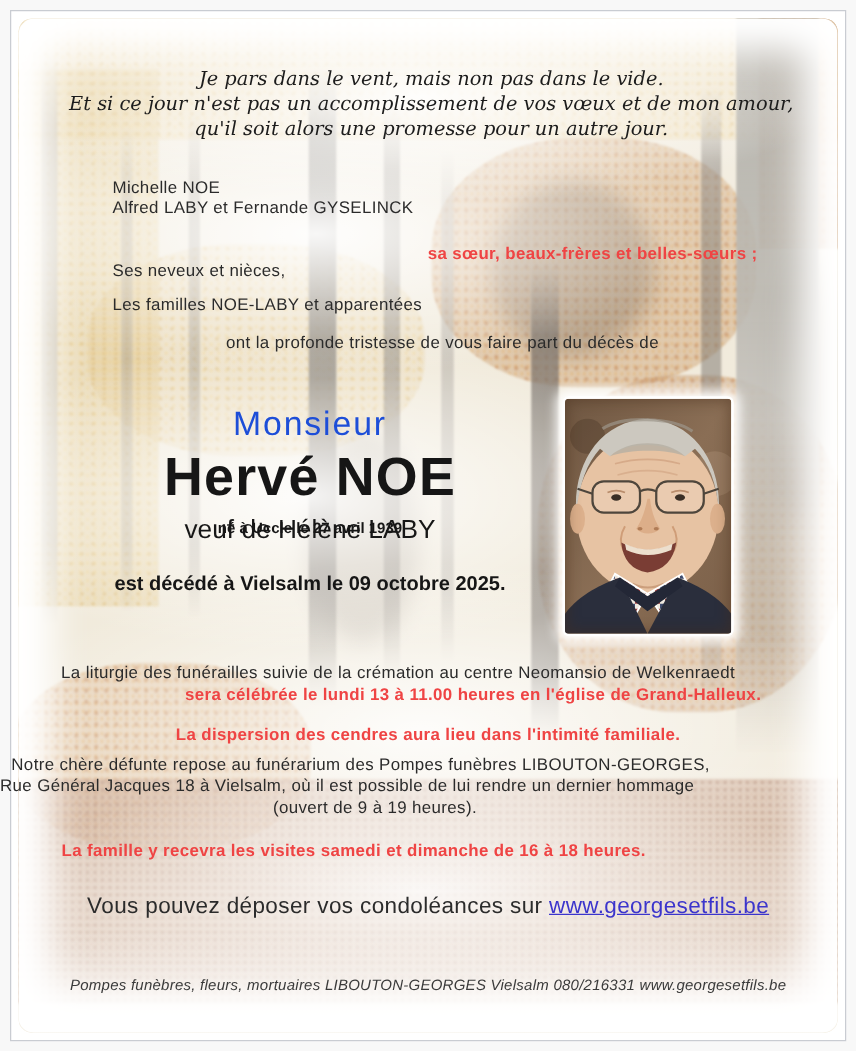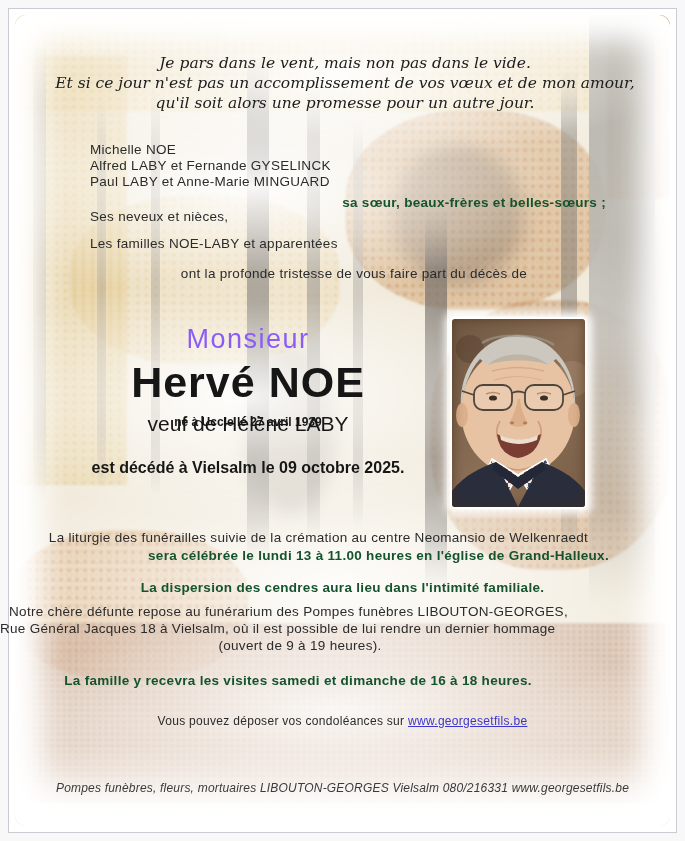--- a/index.html
+++ b/index.html
@@ -22,21 +22,21 @@
       radial-gradient(rgba(142,86,56,.55) 1.2px, rgba(0,0,0,0) 1.8px),
       radial-gradient(rgba(196,148,112,.5) 1px, rgba(0,0,0,0) 1.5px);
     background-size:6px 6px,4px 5px;}
   .trunk{filter:blur(.7px);}
   .darkpatch{filter:blur(9px);background:rgba(62,46,32,.35);border-radius:50%;}
   .feather{inset:0;box-shadow:inset 0 0 30px 28px #ffffff;border-radius:12px;
            background:linear-gradient(to bottom, rgba(255,255,255,0) 90%, rgba(255,255,255,.85) 99%);}
   
   .content{position:absolute;inset:0;}
   .line{position:absolute;white-space:nowrap;color:#2b2b2b;font-size:13.5px;letter-spacing:.3px;}
-  .b{font-weight:700;color:#14532d;}
+  .b{font-weight:700;color:#ef4444;}
   .center{text-align:center;}
   .epi{position:absolute;left:0px;top:53px;width:690px;text-align:center;
        font-family:"DejaVu Serif",serif;font-style:italic;font-size:15.5px;color:#1c1c1c;line-height:20px;}
   .title-col{position:absolute;left:0;width:496px;text-align:center;color:#161616;}
   
   .photo{position:absolute;left:452px;top:319px;width:133px;height:188px;
          box-shadow:0 0 0 2px #fff,0 0 9px 7px rgba(255,255,255,.95);border-radius:3px;overflow:hidden;}
   .photo svg{display:block;}
   .photo-vignette{position:absolute;inset:0;box-shadow:inset 0 0 10px 2px rgba(70,45,25,.45);border-radius:3px;}
   a.cond-link{color:#3c35cc;text-decoration:underline;cursor:pointer;}
@@ -87,27 +87,26 @@
   <div class="content">
 
     <div class="epi">
       <div>Je pars dans le vent, mais non pas dans le vide.</div>
       <div>Et si ce jour n'est pas un accomplissement de vos vœux et de mon amour,</div>
       <div>qu'il soit alors une promesse pour un autre jour.</div>
     </div>
 
     <div class="line" style="left:90px;top:142px;">Michelle NOE</div>
     <div class="line" style="left:90px;top:158px;">Alfred LABY et Fernande GYSELINCK</div>
-    <div class="line" style="left:90px;top:174px;">Paul LABY et Anne-Marie MINGUARD</div>
     <div class="line b" style="left:0;top:195px;width:606px;text-align:right;">sa sœur, beaux-frères et belles-sœurs ;</div>
     <div class="line" style="left:90px;top:209px;">Ses neveux et nièces,</div>
     <div class="line" style="left:90px;top:236px;">Les familles NOE-LABY et apparentées</div>
     <div class="line center" style="left:24px;top:266px;width:660px;">ont la profonde tristesse de vous faire part du décès de</div>
 
-    <div class="title-col" style="top:324px;font-size:27px;letter-spacing:1.5px;color:#8b5cf6;">Monsieur</div>
+    <div class="title-col" style="top:324px;font-size:27px;letter-spacing:1.5px;color:#1d4ed8;">Monsieur</div>
     <div class="title-col" style="top:358px;font-size:43px;font-weight:700;letter-spacing:1px;">Hervé NOE</div>
     <div class="title-col" style="top:412px;font-size:21px;font-weight:400;">veuf de Hélène LABY</div>
     <div class="title-col" style="top:415px;font-size:12px;font-weight:700;">né à Uccle le 27 avril 1939</div>
     <div class="title-col" style="top:459px;font-size:16px;font-weight:700;">est décédé à Vielsalm le 09 octobre 2025.</div>
 
     <div class="photo">
       <svg width="133" height="188" viewBox="0 0 133 188">
         <defs>
           <linearGradient id="bgg" x1="0" y1="0" x2="1" y2="1">
             <stop offset="0" stop-color="#6f5742"></stop>
@@ -168,19 +167,19 @@
       </svg>
       <div class="photo-vignette"></div>
     </div>
 
     <div class="line center" style="left:0;top:530px;width:637px;">La liturgie des funérailles suivie de la crémation au centre Neomansio de Welkenraedt</div>
     <div class="line b center" style="left:0;top:548px;width:685px;padding-left:36px;">sera célébrée le lundi 13 à 11.00 heures en l'église de Grand-Halleux.</div>
     <div class="line b center" style="left:0;top:580px;width:685px;">La dispersion des cendres aura lieu dans l'intimité familiale.</div>
     <div class="line center" style="left:0;top:604px;width:577px;">Notre chère défunte repose au funérarium des Pompes funèbres LIBOUTON-GEORGES,</div>
     <div class="line center" style="left:0;top:621px;width:542px;">Rue Général Jacques 18 à Vielsalm, où il est possible de lui rendre un dernier hommage</div>
     <div class="line center" style="left:0;top:638px;width:600px;">(ouvert de 9 à 19 heures).</div>
-    <div class="line b center" style="left:0;top:673px;width:566px;margin-left:15px;">La famille y recevra les visites samedi et dimanche de 16 à 18 heures.</div>
+    <div class="line b center" style="left:0;top:673px;width:566px;">La famille y recevra les visites samedi et dimanche de 16 à 18 heures.</div>
 
-    <div class="line center" style="left:0;top:714px;width:685px;font-size:12px;"><span>Vous pouvez déposer vos condoléances sur </span><a class="cond-link" href="#">www.georgesetfils.be</a></div>
+    <div class="line center" style="left:0;top:714px;width:685px;font-size:18px;"><span>Vous pouvez déposer vos condoléances sur </span><a class="cond-link" href="#">www.georgesetfils.be</a></div>
 
     <div class="footerline">Pompes funèbres, fleurs, mortuaires LIBOUTON-GEORGES Vielsalm 080/216331 www.georgesetfils.be</div>
   </div>
 </div>
 
 </body></html>

